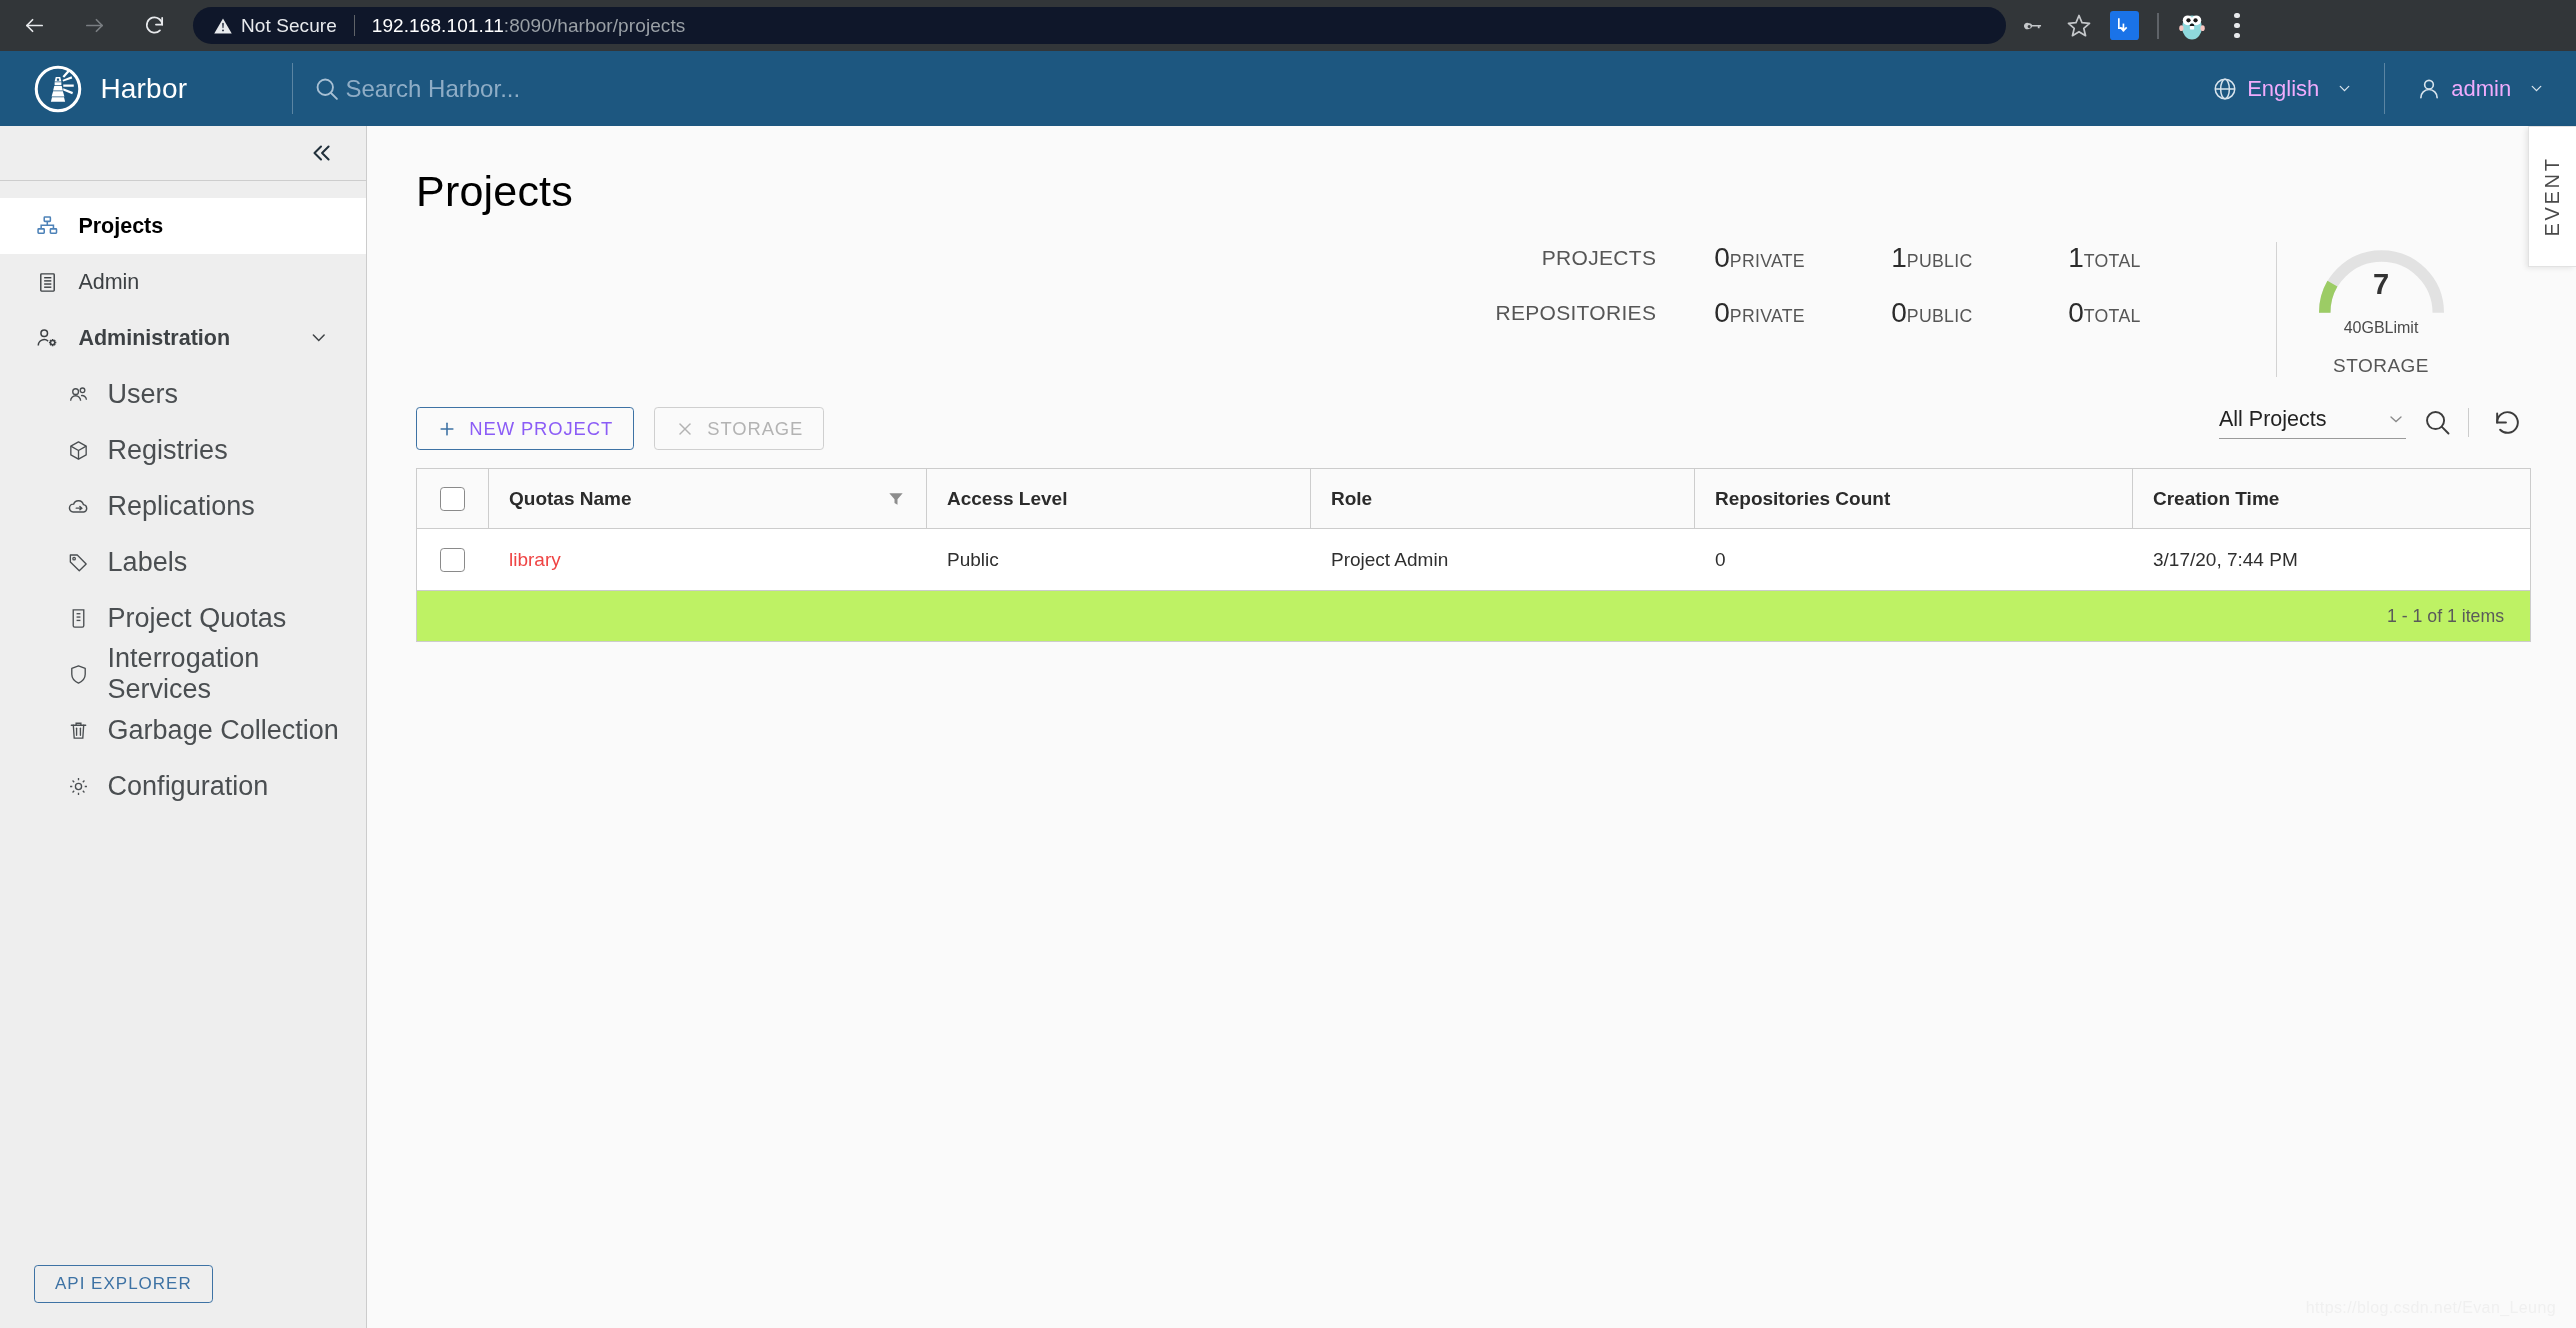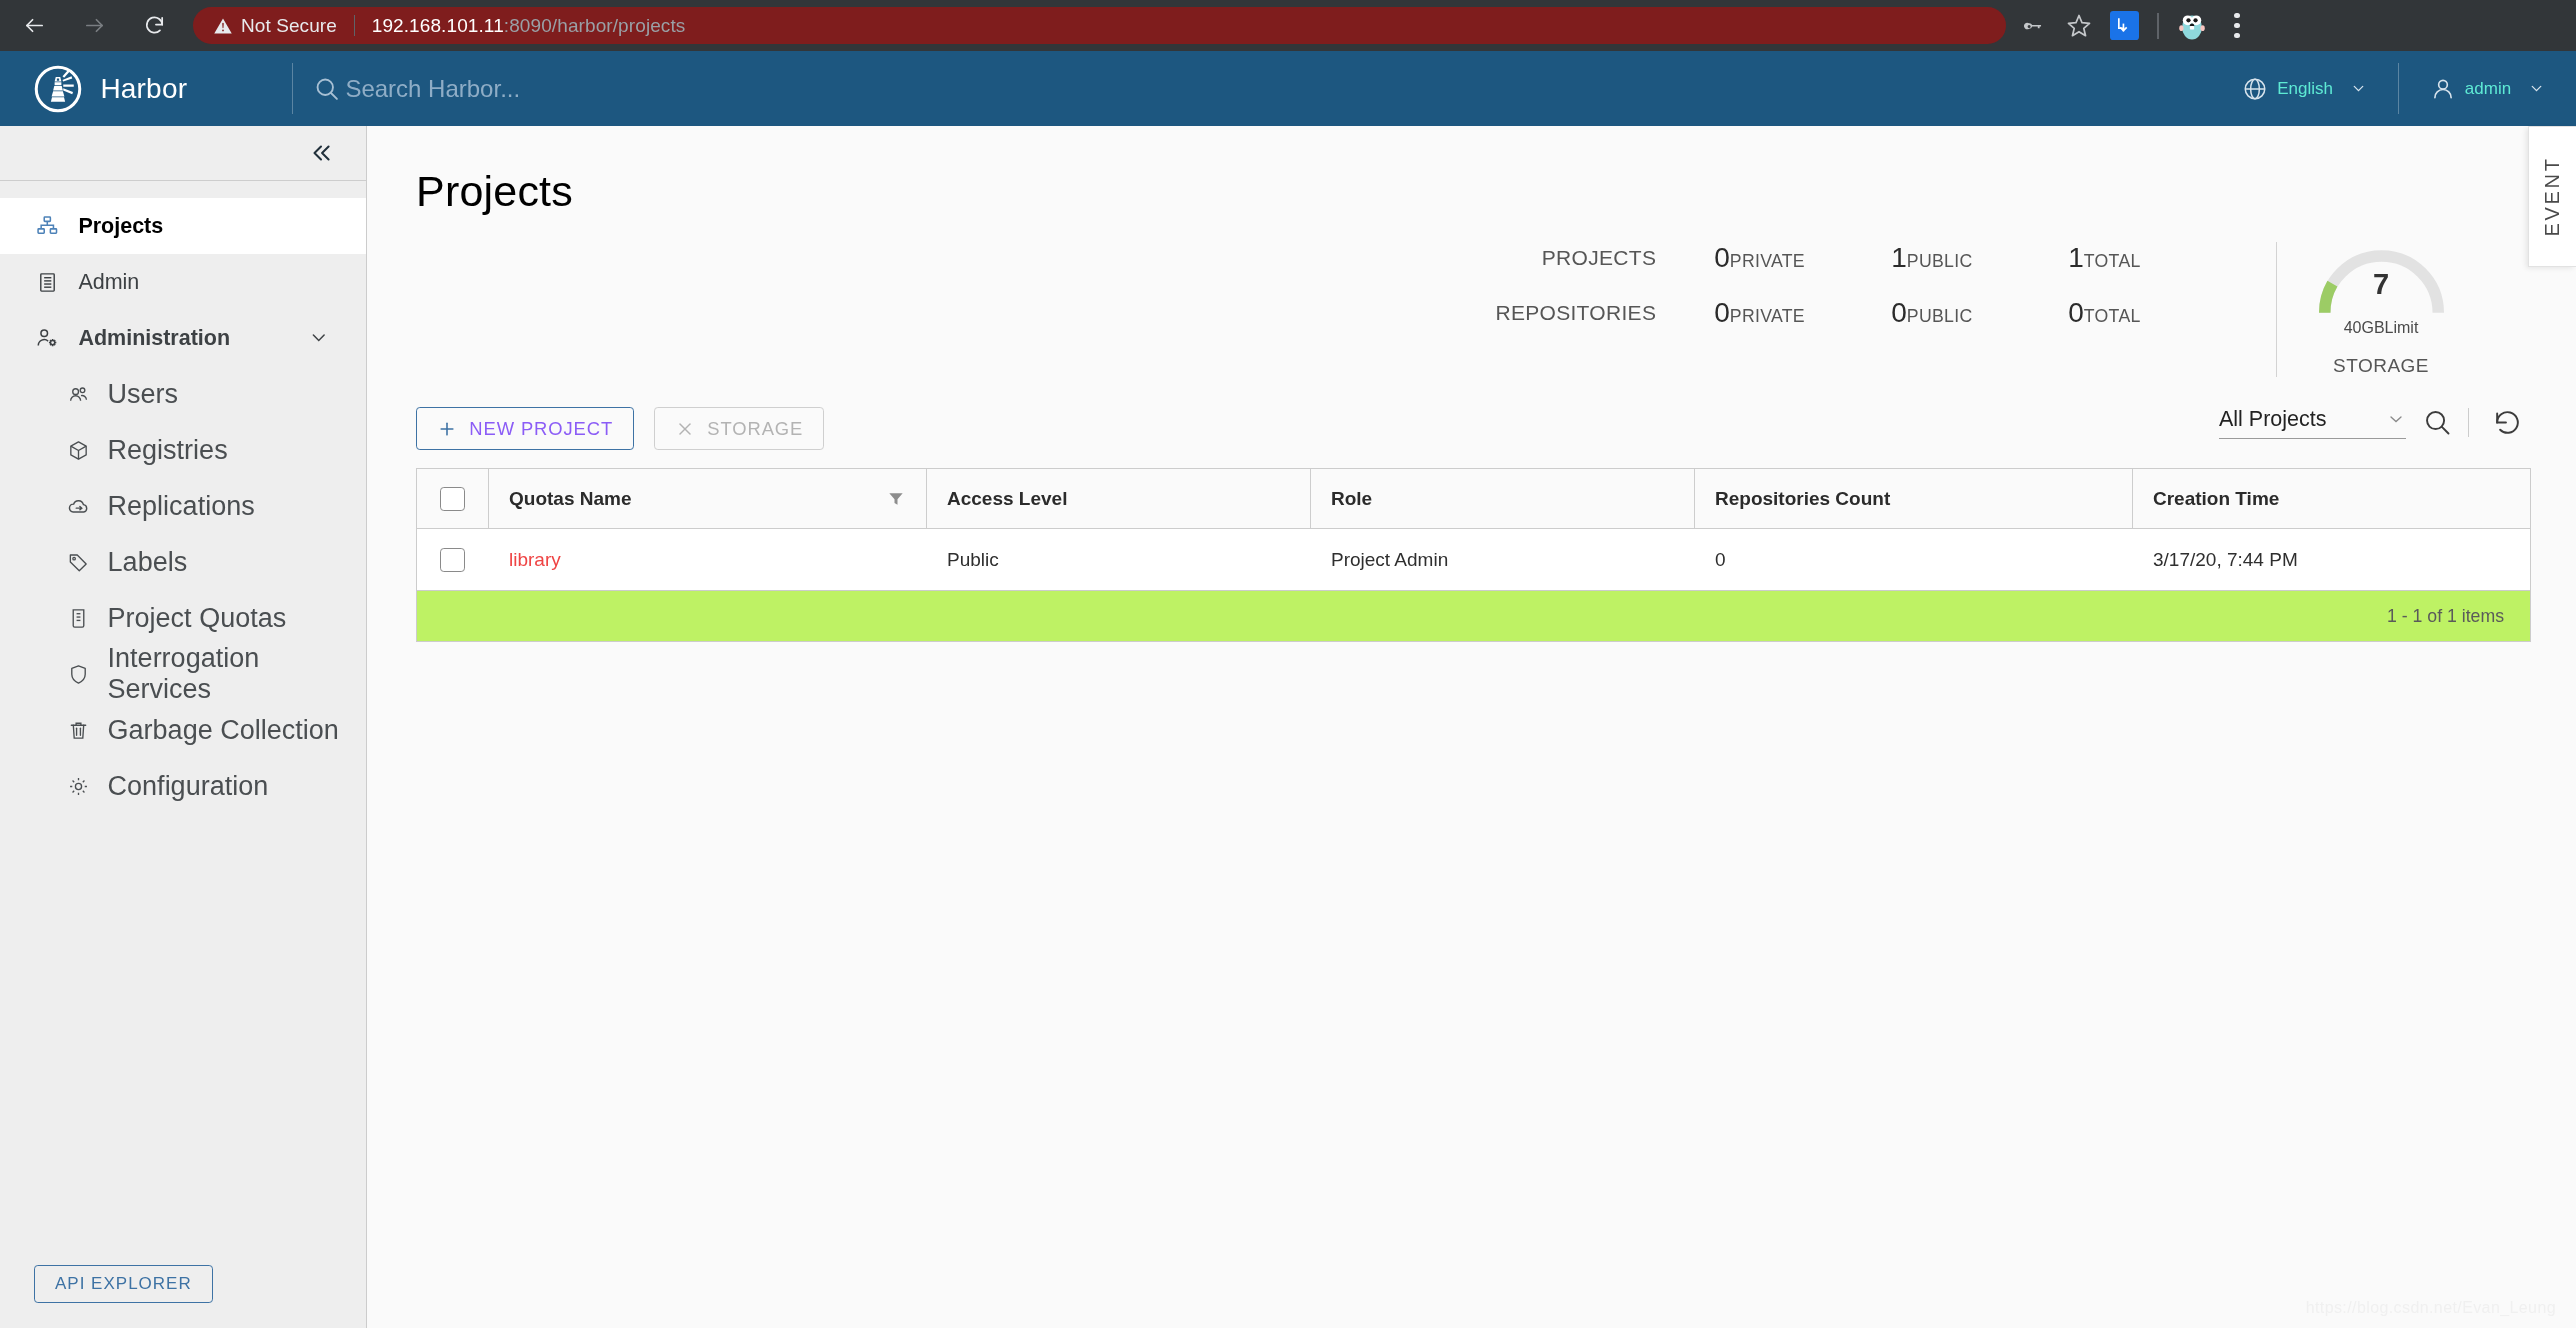--- a/index.html
+++ b/index.html
@@ -21,21 +21,21 @@
   .nav-btns { display: flex; align-items: center; gap: 26px; margin-right: 21.5px; }
   .nav-icon {
     width: 34px; height: 34px;
     display: flex; align-items: center; justify-content: center;
   }
   .nav-icon svg { display: block; }
 
   .omnibox {
     flex: 1;
     height: 37px;
-    background: #7f1d1d;
+    background: #0f172a;
     border-radius: 18.4px;
     display: flex; align-items: center;
     padding: 0 20px;
     max-width: 1813px;
   }
   .not-secure-wrap { display: flex; align-items: center; gap: 8.4px; }
   .warn-icon { width: 20px; height: 20px; display:block; }
   .not-secure-text {
     color: #e8eaed; font-size: 19px; letter-spacing: 0.1px; white-space: nowrap;
   }
@@ -86,21 +86,21 @@
     background: transparent; border: none; outline: none;
     color: #a8c0d4; font-size: 24px;
     font-family: "Liberation Sans", sans-serif;
     width: 461px;
   }
   .header-search-input::placeholder { color: #8fadc6; }
   .header-right { display: flex; align-items: center; height: 100%; }
   .hr-item {
     display: flex; align-items: center; gap: 9.2px;
     padding: 1px 31px; height: 100%;
-    color: #5eead4; font-size: 17px;
+    color: #f0abfc; font-size: 22px;
   }
   .hr-sep { width: 0.8px; height: 51px; background: rgba(255,255,255,0.28); }
   .chev-sm { margin-left: 7.7px; }
 
   
   .app-body { display: flex; height: calc(1329px - 51px - 75px); width: 100%; position: relative; }
 
   
   .sidebar {
     width: 367px; flex: none;

